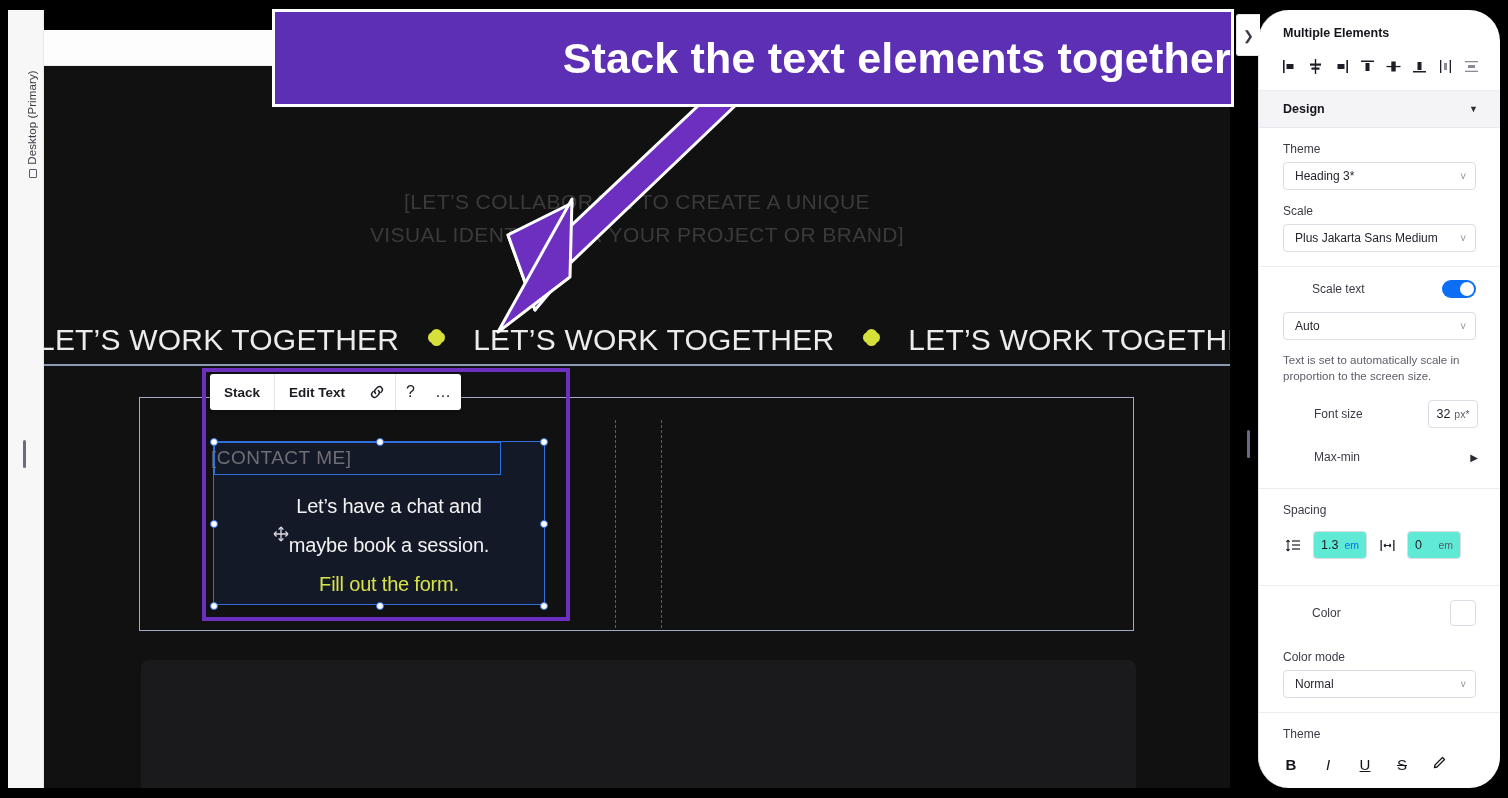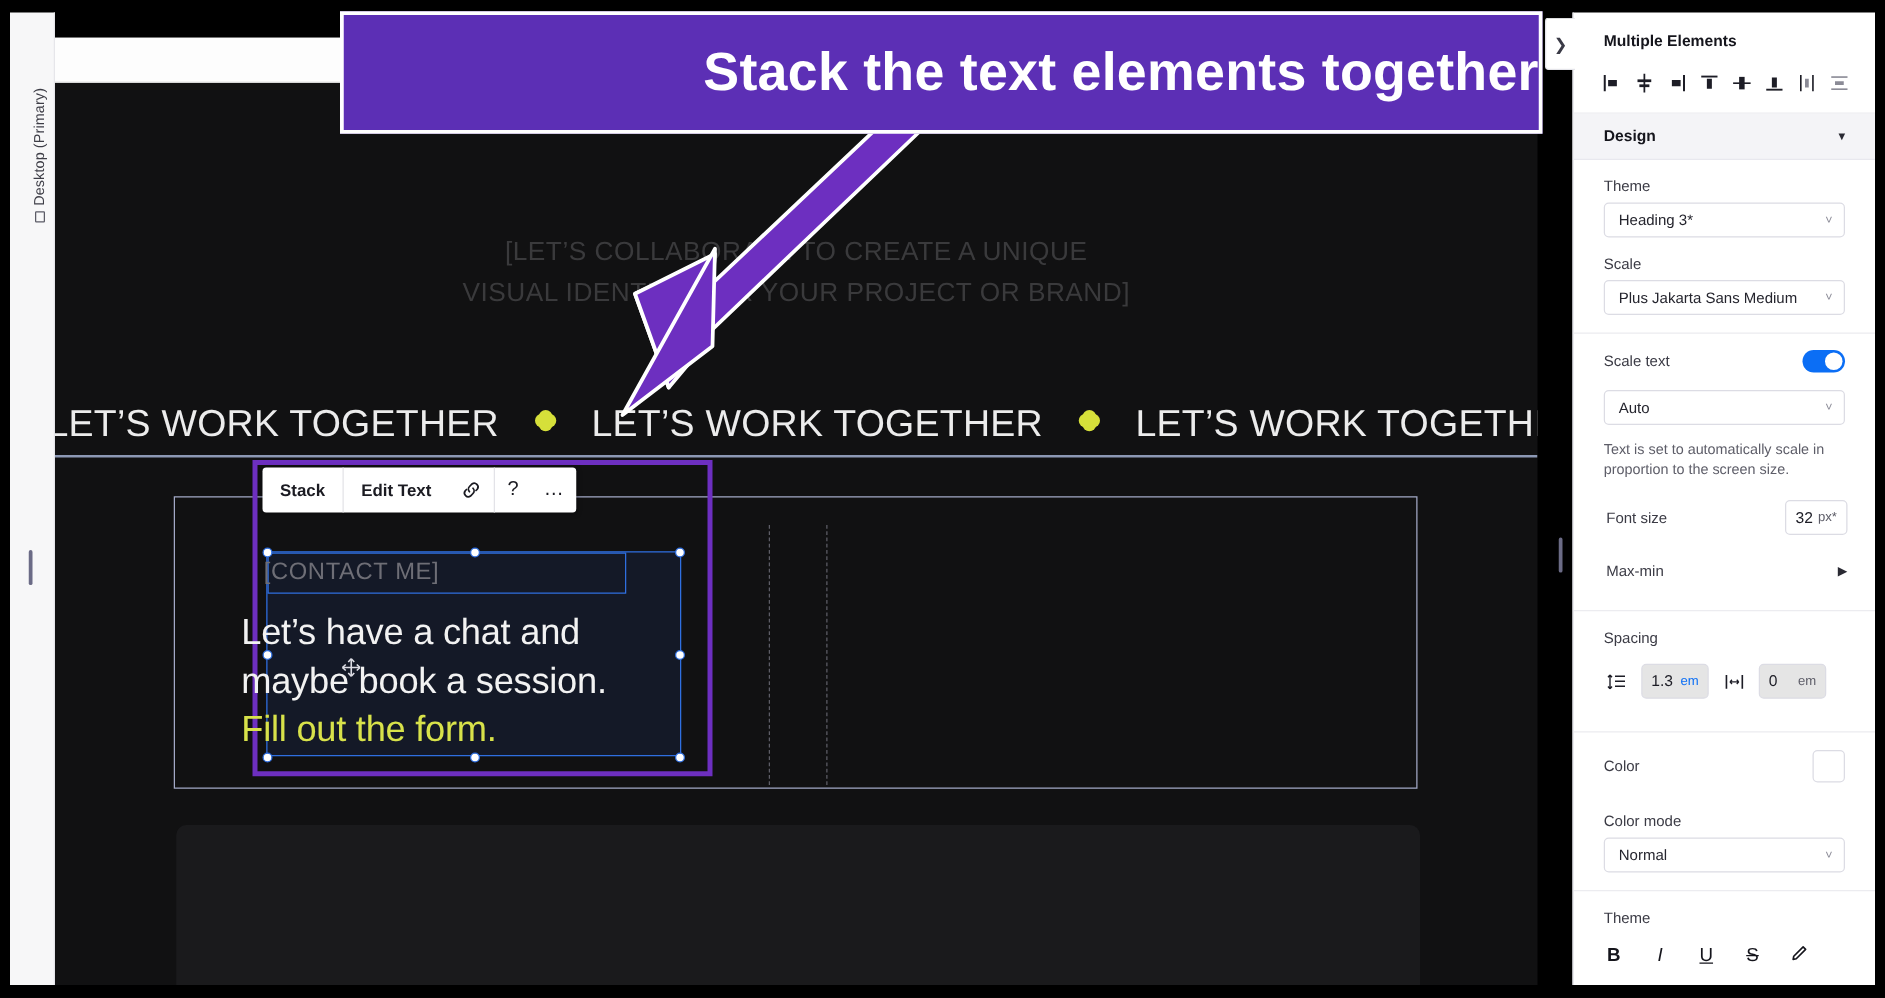--- a/index.html
+++ b/index.html
@@ -195,27 +195,28 @@
   .contact-eyebrow {
     position: absolute;
     left: 211px; top: 447px;
     font-size: 19px;
     color: #6e6e76;
     letter-spacing: .5px;
     z-index: 22;
   }
   .headline {
     position: absolute;
-    left: 193px; top: 487px;
+    left: 219px; top: 487px;
     width: 340px;
-    font-size: 29px;
+    font-size: 20px;
     line-height: 39px;
     color: #f2f2f2;
     letter-spacing: -.2px;
     z-index: 22;
+    text-align: center;
   }
   .headline .yellow { color: #d8e24a; }
   .move-cursor {
     position: absolute;
     left: 272px; top: 525px;
     width: 18px; height: 18px;
     z-index: 40;
   }
 
   
@@ -242,20 +243,21 @@
   }
 
   
   .right-panel {
     position: absolute;
     left: 1258px; top: 10px;
     width: 242px; height: 778px;
     background: #ffffff;
     border-left: 1px solid #e4e4e9;
     overflow: hidden;
+    border-radius: 31px;
   }
   .rp-title {
     padding: 16px 24px 10px 24px;
     font-size: 12.5px; font-weight: bold; color: #15151c;
   }
   .align-row {
     display: flex; align-items: center;
     padding: 4px 16px 12px 18px;
     gap: 2px;
     border-bottom: 1px solid #ececf0;
@@ -289,21 +291,21 @@
     background: #fff;
     cursor: pointer;
   }
   .chev { color: #8a8a96; font-size: 10px; }
   .divider { height: 1px; background: #ececf0; margin: 14px 0 0 0; }
 
   .row-between {
     display: flex; align-items: center; justify-content: space-between;
     padding: 13px 24px 6px 24px;
   }
-  .row-label { font-size: 12px; color: #3b3b45; }
+  .row-label { font-size: 12px; color: #3b3b45; margin-left: 29px; }
   .toggle {
     width: 34px; height: 18px; border-radius: 9px;
     background: #0b6ef5; position: relative; cursor: pointer;
   }
   .toggle .knob {
     position: absolute; right: 2px; top: 2px;
     width: 14px; height: 14px; border-radius: 50%;
     background: #fff;
   }
   .helper {
@@ -334,21 +336,21 @@
   .sp-icon {
     width: 20px; display:flex; align-items:center; justify-content:center;
     font-size: 13px; color: #1d1d26;
   }
   .sp-field {
     width: 54px; height: 28px;
     border: 1px solid #dcdce4; border-radius: 4px;
     display: flex; align-items: center; justify-content: space-between;
     padding: 0 7px;
     font-size: 12.5px; color: #1d1d26;
-    background: #e5e5e5;
+    background: #5eead4;
   }
   .color-row {
     display: flex; align-items: center; justify-content: space-between;
     padding: 14px 24px 10px 24px;
   }
   .swatch {
     width: 26px; height: 26px;
     border: 1px solid #dcdce4; border-radius: 4px;
     background: #ffffff; cursor: pointer;
   }

